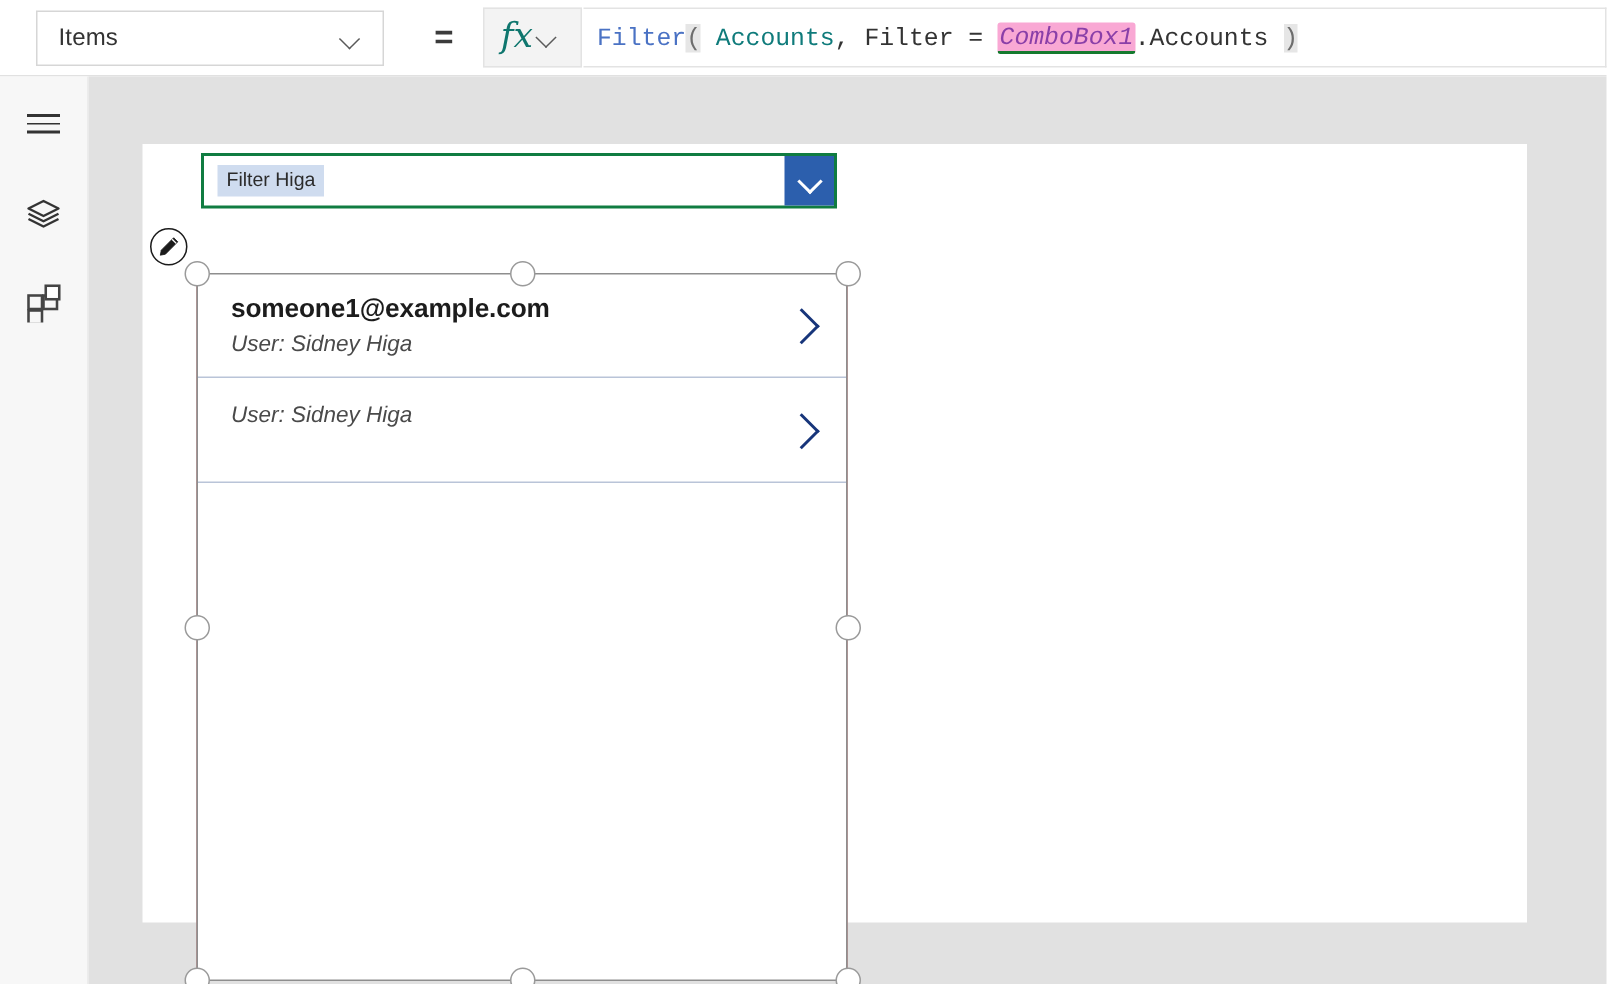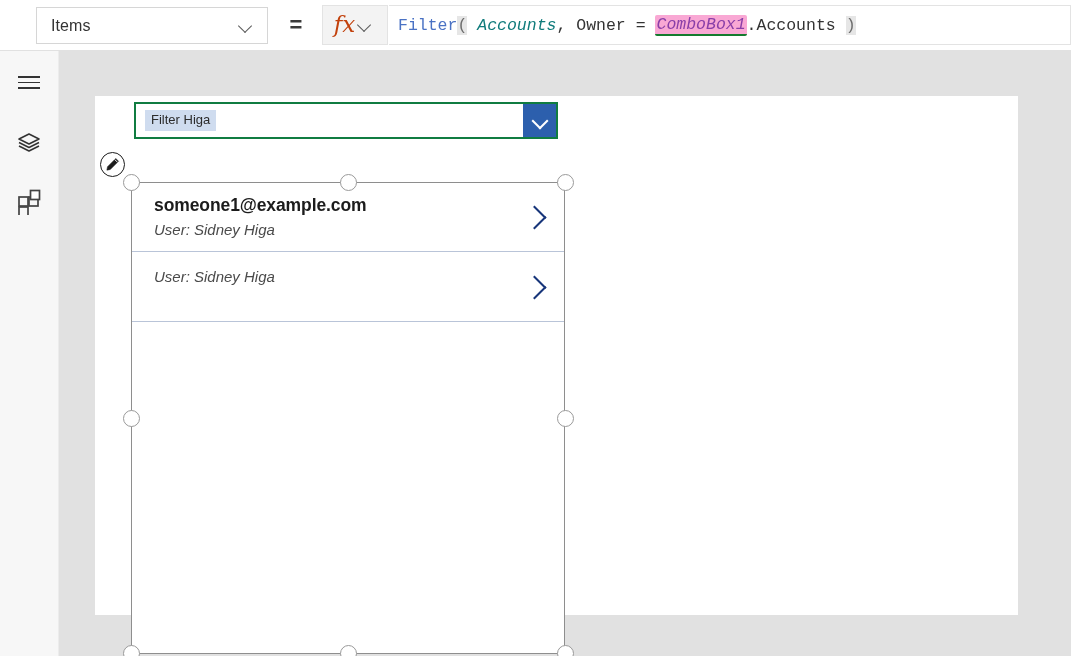--- a/index.html
+++ b/index.html
@@ -13,21 +13,21 @@
 
   
   .formula-bar {
     position: absolute; left: 0; top: 0;
     width: 1071px; height: 51px;
     background: #ffffff;
     border-bottom: 1px solid #e1e1e1;
     display: flex; align-items: center;
   }
   .prop-select {
-    position: absolute; left: 36px; top: 7px;
+    position: absolute; left: 24px; top: 7px;
     width: 232px; height: 37px;
     border: 1px solid #d6d6d6;
     background: #ffffff;
     display: flex; align-items: center;
     padding: 0 10px 0 14px;
     cursor: pointer;
   }
   .prop-select-label {
     flex: 1;
     font-size: 16px; color: #333333;
@@ -58,40 +58,40 @@
     background: #f3f3f3;
     border: 1px solid #e3e3e3;
     display: flex; align-items: center; justify-content: center;
     gap: 3px;
     cursor: pointer;
   }
   .fx-glyph {
     font-family: "DejaVu Serif", serif;
     font-style: italic;
     font-size: 23px;
-    color: #c2410c;
+    color: #0f766e;
     line-height: 1;
     padding-bottom: 2px;
   }
   .formula-input {
     position: absolute; left: 389px; top: 5px;
     width: 682px; height: 40px;
     background: #ffffff;
     border: 1px solid #e3e3e3;
     border-left: none;
     display: flex; align-items: center;
     padding-left: 9px;
     font-family: "Liberation Mono", monospace;
     font-size: 16.5px;
     white-space: pre;
     overflow: hidden;
   }
   .tok-fn     { color: #4a72c4; }
   .tok-paren  { color: #6d6d6d; background: #e6e6e6; }
-  .tok-table  { color: #0f7b7b; font-style: italic; }
+  .tok-table  { color: #0f7b7b; }
   .tok-plain  { color: #333333; }
   .tok-ctrl {
     color: #8a3fa8;
     font-style: italic;
     background: #f9a8d4;
     border-bottom: 2.5px solid #157a2e;
     border-radius: 2px;
     padding: 0 1px;
   }
 
@@ -269,21 +269,21 @@
     <span class="chev-down-sm"></span>
   </div>
 
   <div class="equals-sign">=</div>
 
   <div class="fx-button">
     <span class="fx-glyph">fx</span>
     <span class="chev-down-sm"></span>
   </div>
 
-  <div class="formula-input" id="formula-input"><span class="tok-fn">Filter</span><span class="tok-paren">(</span><span class="tok-plain"> </span><span class="tok-table">Accounts</span><span class="tok-plain">, Owner = </span><span class="tok-ctrl">ComboBox1</span><span class="tok-plain">.Accounts </span><span class="tok-paren">)</span></div>
+  <div class="formula-input" id="formula-input"><span class="tok-fn">Filter</span><span class="tok-paren">(</span><span class="tok-plain"> </span><span class="tok-table">Accounts</span><span class="tok-plain">, Filter = </span><span class="tok-ctrl">ComboBox1</span><span class="tok-plain">.Accounts </span><span class="tok-paren">)</span></div>
 </div>
 
 <div class="left-rail">
 
   <div class="rail-btn b1">
     <span class="ico-hamburger">
       <i></i>
         <i></i>
         <i></i>
     </span>

